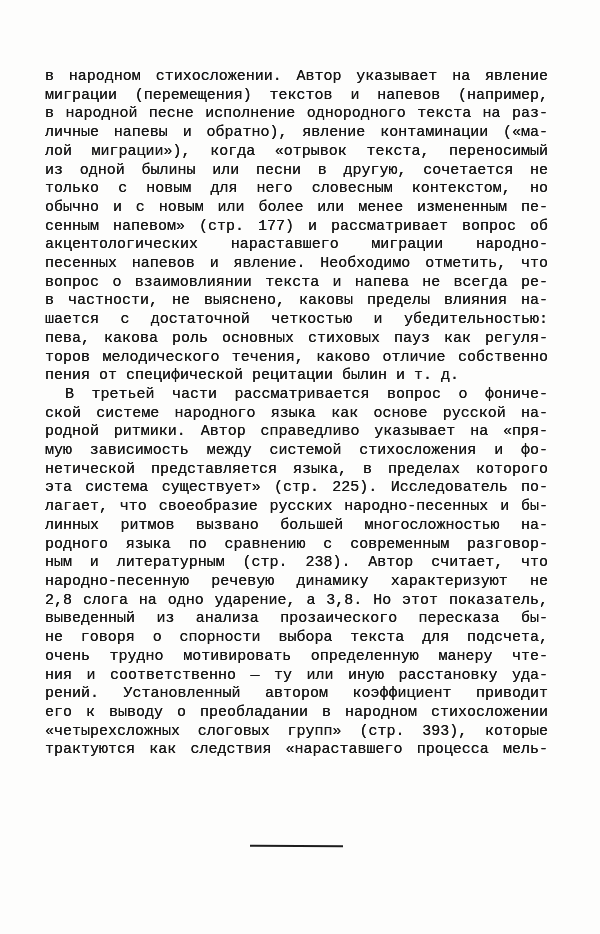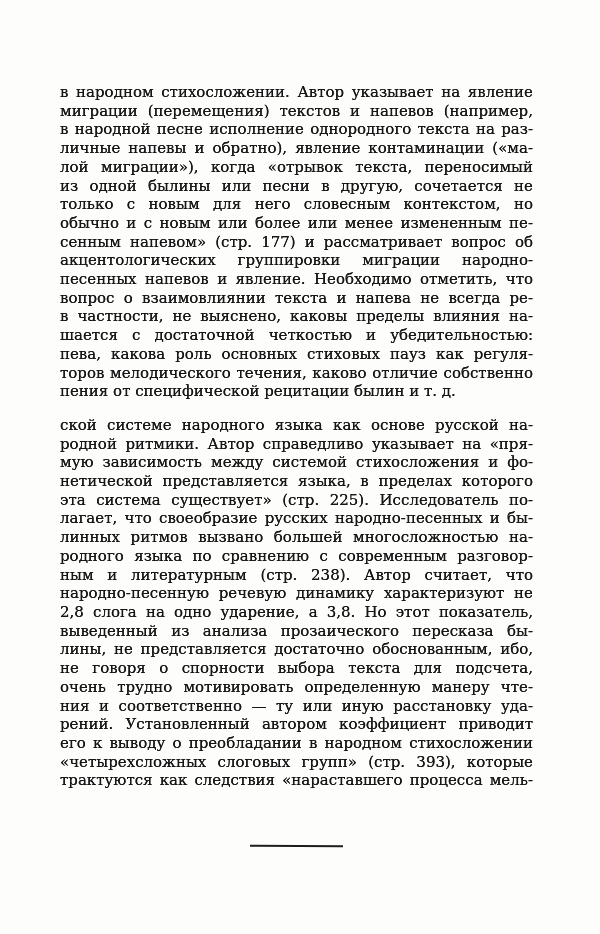--- a/index.html
+++ b/index.html
@@ -16,22 +16,23 @@
     font-family: "DejaVu Serif", "Liberation Serif", serif;
     color: #171717;
   }
   .text-block {
     position: absolute;
     left: 45px;
     top: 68px;
     width: 503px;
   }
   .paragraph {
-    margin: 15px;
+    margin: 0;
     padding: 0;
+    font-family: Liberation Mono, monospace;
   }
   .line {
     font-size: 15px;
     line-height: 18.7px;
     text-align: justify;
     text-align-last: justify;
     white-space: normal;
     text-shadow: 0 0 0.45px currentColor; 
   }
   .line.para-end {
@@ -58,43 +59,43 @@
       <div class="paragraph">
         <div class="line">в народном стихосложении. Автор указывает на явление</div>
         <div class="line">миграции (перемещения) текстов и напевов (например,</div>
         <div class="line">в народной песне исполнение однородного текста на раз-</div>
         <div class="line">личные напевы и обратно), явление контаминации («ма-</div>
         <div class="line">лой миграции»), когда «отрывок текста, переносимый</div>
         <div class="line">из одной былины или песни в другую, сочетается не</div>
         <div class="line">только с новым для него словесным контекстом, но</div>
         <div class="line">обычно и с новым или более или менее измененным пе-</div>
         <div class="line">сенным напевом» (стр. 177) и рассматривает вопрос об</div>
-        <div class="line">акцентологических группировки миграции народно-</div>
+        <div class="line">акцентологических нараставшего миграции народно-</div>
         <div class="line">песенных напевов и явление. Необходимо отметить, что</div>
         <div class="line">вопрос о взаимовлиянии текста и напева не всегда ре-</div>
         <div class="line">в частности, не выяснено, каковы пределы влияния на-</div>
         <div class="line">шается с достаточной четкостью и убедительностью:</div>
         <div class="line">пева, какова роль основных стиховых пауз как регуля-</div>
         <div class="line">торов мелодического течения, каково отличие собственно</div>
         <div class="line para-end">пения от специфической рецитации былин и т. д.</div>
       </div>
       <div class="paragraph">
+        <div class="line para-start">В третьей части рассматривается вопрос о фониче-</div>
         <div class="line">ской системе народного языка как основе русской на-</div>
         <div class="line">родной ритмики. Автор справедливо указывает на «пря-</div>
         <div class="line">мую зависимость между системой стихосложения и фо-</div>
         <div class="line">нетической представляется языка, в пределах которого</div>
         <div class="line">эта система существует» (стр. 225). Исследователь по-</div>
         <div class="line">лагает, что своеобразие русских народно-песенных и бы-</div>
         <div class="line">линных ритмов вызвано большей многосложностью на-</div>
         <div class="line">родного языка по сравнению с современным разговор-</div>
         <div class="line">ным и литературным (стр. 238). Автор считает, что</div>
         <div class="line">народно-песенную речевую динамику характеризуют не</div>
         <div class="line">2,8 слога на одно ударение, а 3,8. Но этот показатель,</div>
         <div class="line">выведенный из анализа прозаического пересказа бы-</div>
-        <div class="line">лины, не представляется достаточно обоснованным, ибо,</div>
         <div class="line">не говоря о спорности выбора текста для подсчета,</div>
         <div class="line">очень трудно мотивировать определенную манеру чте-</div>
         <div class="line">ния и соответственно — ту или иную расстановку уда-</div>
         <div class="line">рений. Установленный автором коэффициент приводит</div>
         <div class="line">его к выводу о преобладании в народном стихосложении</div>
         <div class="line">«четырехсложных слоговых групп» (стр. 393), которые</div>
         <div class="line">трактуются как следствия «нараставшего процесса мель-</div>
       </div>
     </div>
   <div class="divider-rule"></div>

